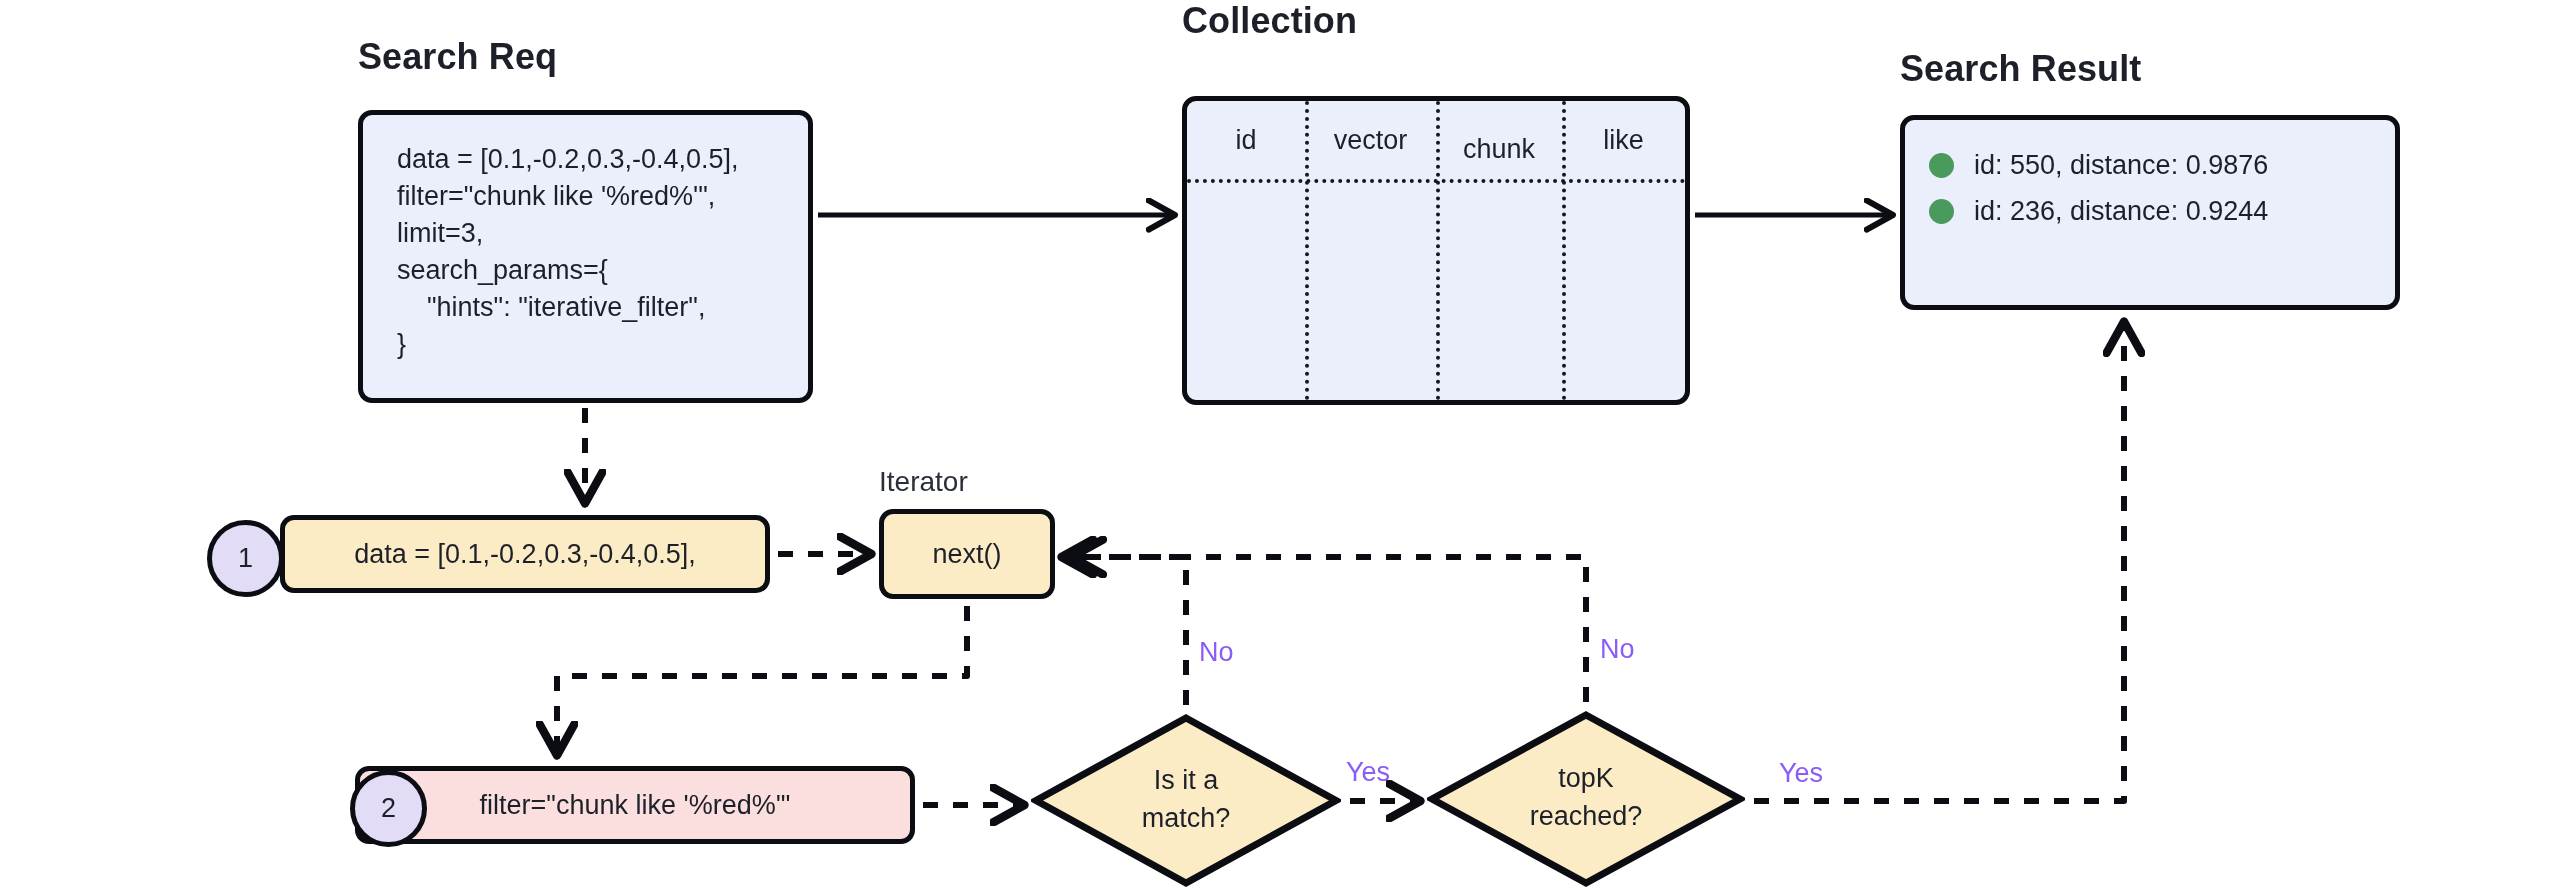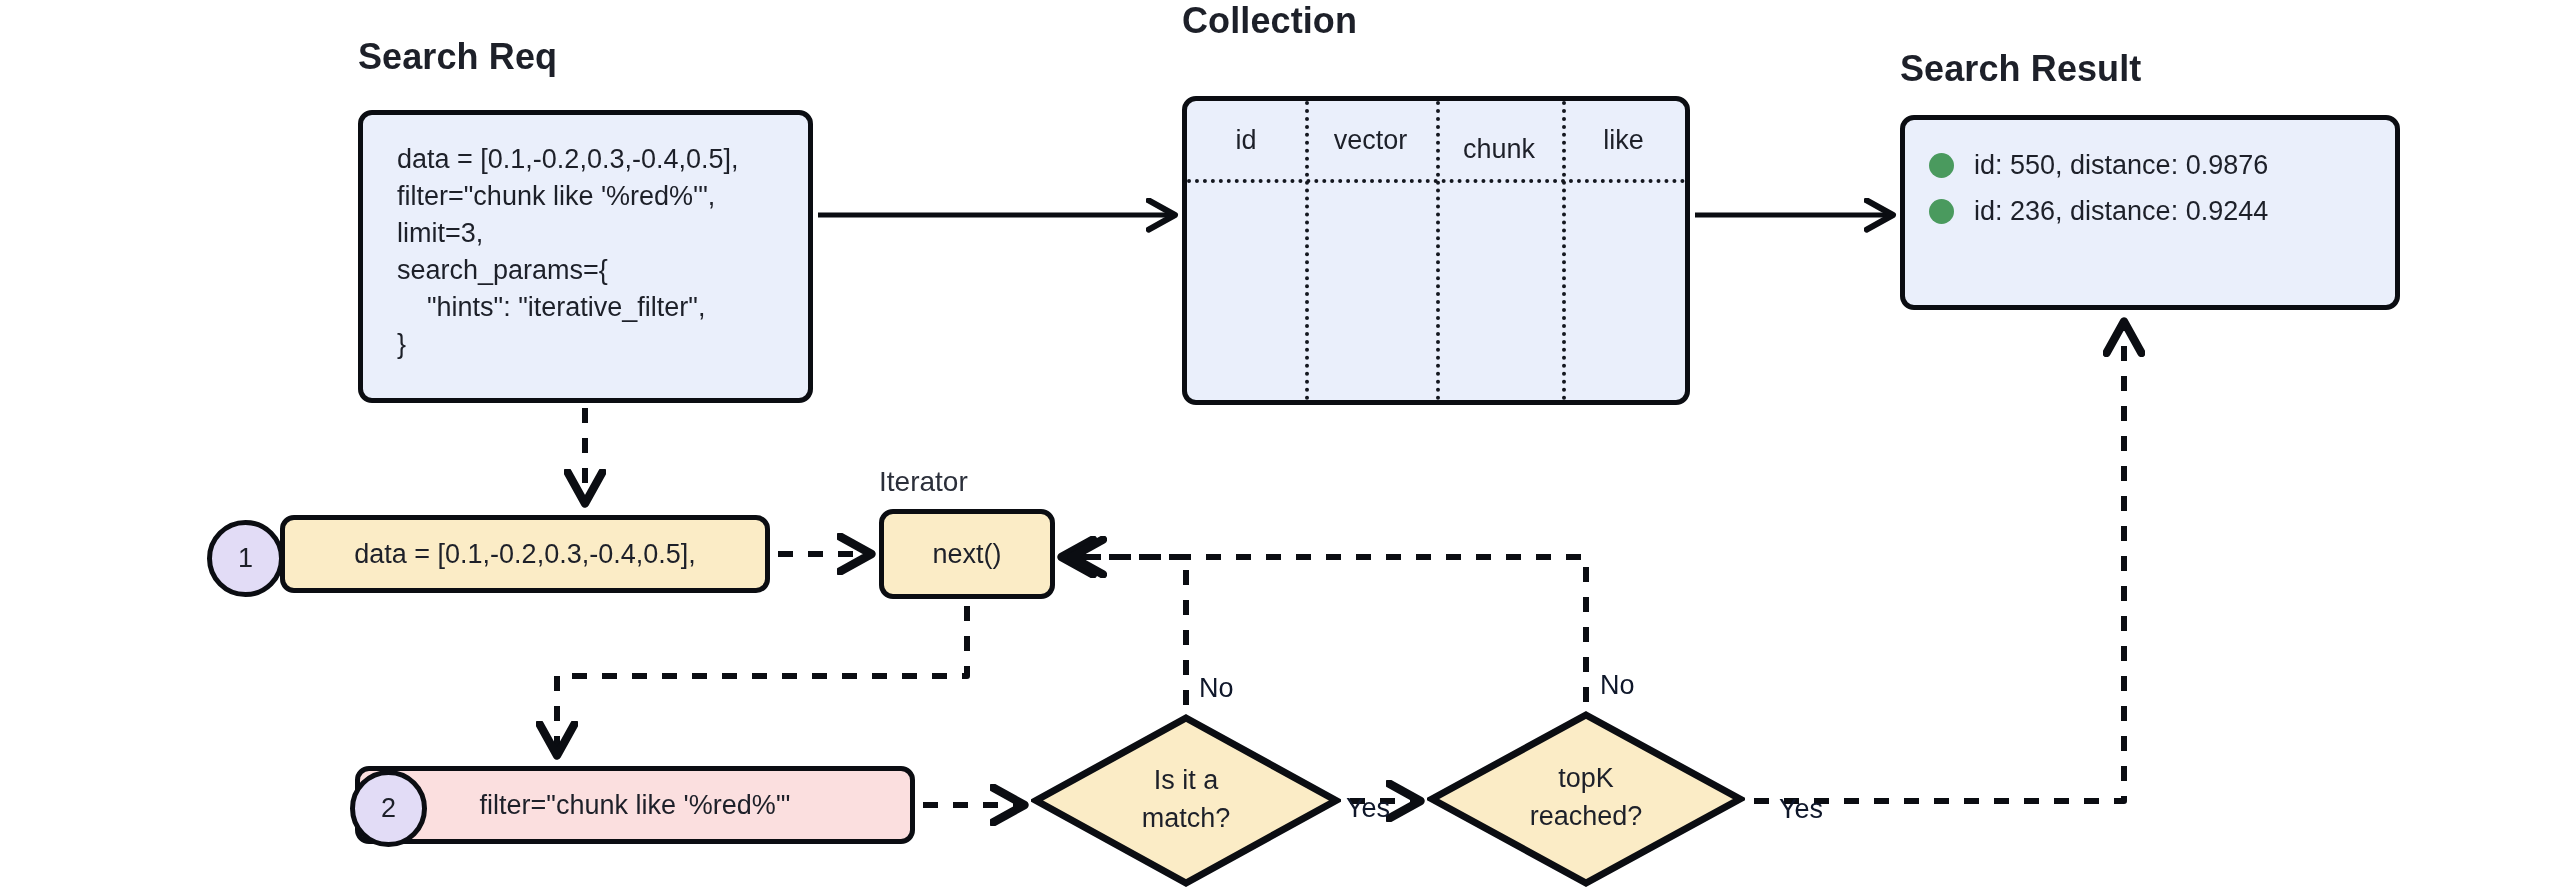--- a/index.html
+++ b/index.html
@@ -162,23 +162,22 @@
     z-index:2;
     pointer-events:none;
   }
   #dec-match{ left:1031px; top:713px; width:310px; height:175px; }
   #dec-topk{ left:1427px; top:710px; width:318px; height:178px; }
 
   
   .edge-label{
     position:absolute;
     font-size:27px;
-    color:#0f172a;
-    white-space:nowrap;
-    margin-top:36px;
+    color:#8b5cf6;
+    white-space:nowrap;
   }
 </style>
 </head>
 <body>
 
 <div id="stage">
 
   <svg id="edges" viewBox="0 0 2560 888" width="2560" height="888" xmlns="http://www.w3.org/2000/svg">
     <defs>
       <marker id="arrow-solid" viewBox="0 0 12 12" refX="9" refY="6" markerWidth="7" markerHeight="7" orient="auto-start-reverse">

